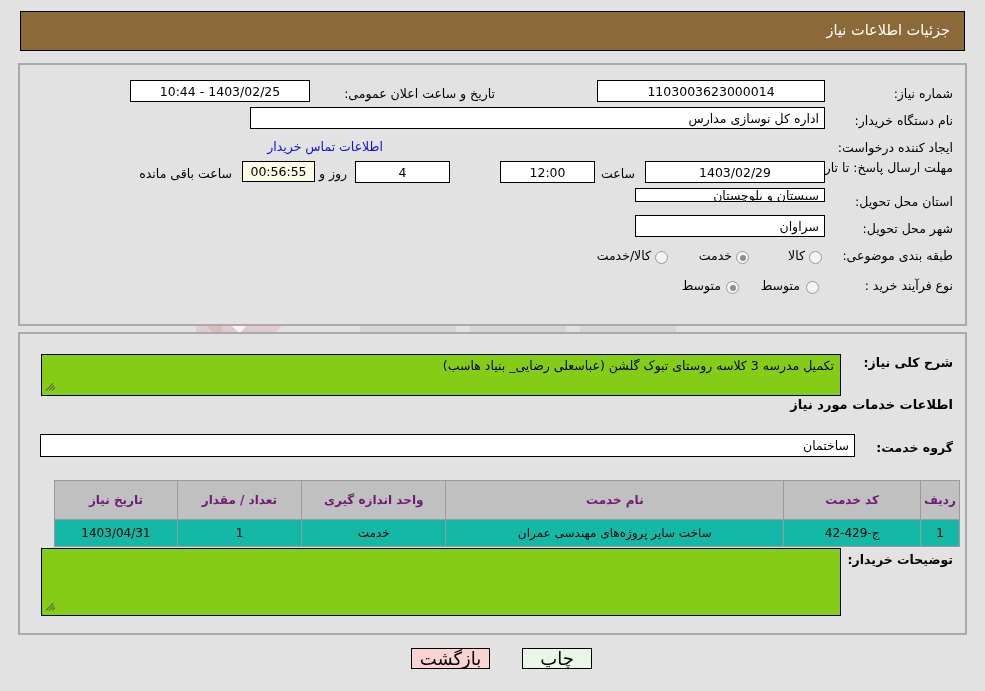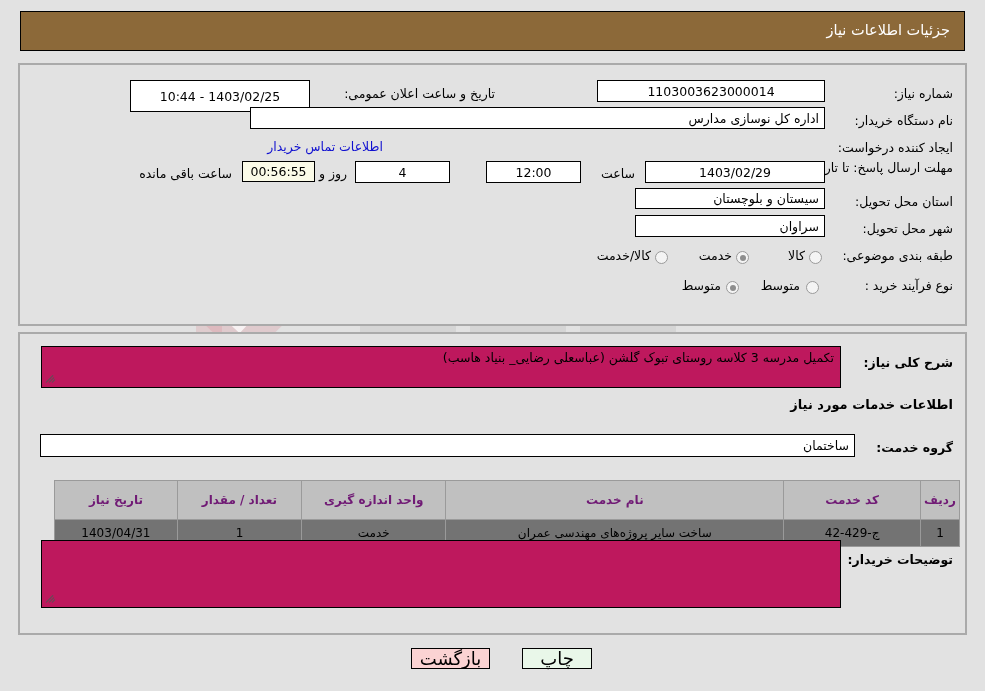--- a/index.html
+++ b/index.html
@@ -117,24 +117,25 @@
     z-index:12;
   }
   .radio.on::after{
     content:"";position:absolute;left:2.5px;top:2.5px;
     width:6px;height:6px;border-radius:50%;background:#8e8e8e;
   }
   .rlabel{position:absolute;font-size:12.5px;white-space:nowrap;z-index:12;}
 
   
   .ta{
-    position:absolute;border:1px solid #000;background:#be185d;
+    position:absolute;border:1px solid #000;background:#84cc16;
     box-sizing:border-box;font-size:12.5px;
     padding:3px 6px 0 6px;overflow:hidden;
     z-index:12;
+    margin-top:8px;
   }
   .ta .grip{
     position:absolute;left:3px;bottom:2px;width:12px;height:12px;
     z-index:13;
   }
   .ta .grip span{
     position:absolute;background:#555;height:1px;transform-origin:left center;
   }
   .ta .grip .g1{left:1px;top:9px;width:10px;transform:rotate(-45deg);}
   .ta .grip .g2{left:4px;top:9px;width:7px;transform:rotate(-45deg);}
@@ -159,21 +160,21 @@
     background:#c0c0c0;
     border:1px solid #9a9a9a;
     font-weight:bold;
     padding:12px 3px;
     text-align:center;
     white-space:nowrap;
     color:#701a75;
     font-size:12px;
   }
   #svc-table td{
-    background:#737373;
+    background:#14b8a6;
     border:1px solid #9a9a9a;
     padding:6px 3px;
     text-align:center;
     white-space:nowrap;
     color:#000;
     font-size:12px;
   }
   .col-radif{width:32px;}
   .col-code{width:135px;}
   .col-name{width:340px;}
@@ -210,41 +211,41 @@
 <div class="titlebar">
   <div class="t">جزئیات اطلاعات نیاز</div>
 </div>
 
 <div class="panel" id="panel-top">
 
   <div class="lbl" style="right:12px;top:21px;">شماره نیاز:</div>
   <div class="fld center" style="right:140px;top:15px;width:228px;height:22px;">1103003623000014</div>
 
   <div class="lbl" style="right:470px;top:21px;">تاریخ و ساعت اعلان عمومی:</div>
-  <div class="fld center" style="right:655px;top:15px;width:180px;height:32px;">1403/02/25 - 10:44</div>
+  <div class="fld center" style="right:655px;top:15px;width:180px;height:22px;">1403/02/25 - 10:44</div>
 
   <div class="lbl" style="right:12px;top:48px;">نام دستگاه خریدار:</div>
   <div class="fld right" style="right:140px;top:42px;width:575px;height:22px;">اداره کل نوسازی مدارس</div>
 
   <div class="lbl" style="right:12px;top:75px;">ایجاد کننده درخواست:</div>
   <div class="link" style="right:582px;top:74px;">اطلاعات تماس خریدار</div>
 
   <div class="lbl" style="right:12px;top:95px;line-height:16px;">
     <span>مهلت ارسال پاسخ: تا تاریخ:</span>
   </div>
   <div class="fld center" style="right:140px;top:96px;width:180px;height:22px;">1403/02/29</div>
   <div class="plain" style="right:330px;top:101px;">ساعت</div>
-  <div class="fld center" style="right:384px;top:96px;width:95px;height:22px;">12:00</div>
+  <div class="fld center" style="right:370px;top:96px;width:95px;height:22px;">12:00</div>
   <div class="fld center" style="right:515px;top:96px;width:95px;height:22px;">4</div>
   <div class="plain" style="right:618px;top:101px;">روز و</div>
   <div class="fld cream center" style="right:650px;top:96px;width:73px;height:21px;">00:56:55</div>
   <div class="plain" style="right:733px;top:101px;">ساعت باقی مانده</div>
 
   <div class="lbl" style="right:12px;top:129px;">استان محل تحویل:</div>
-  <div class="fld right" style="right:140px;top:123px;width:190px;height:21px;">سیستان و بلوچستان</div>
+  <div class="fld right" style="right:140px;top:123px;width:190px;height:14px;">سیستان و بلوچستان</div>
 
   <div class="lbl" style="right:12px;top:156px;">شهر محل تحویل:</div>
   <div class="fld right" style="right:140px;top:150px;width:190px;height:22px;">سراوان</div>
 
   <div class="lbl" style="right:12px;top:183px;">طبقه بندی موضوعی:</div>
   <div class="radio" style="right:143px;top:186px;"></div>
   <div class="rlabel" style="right:160px;top:183px;">کالا</div>
   <div class="radio on" style="right:216px;top:186px;"></div>
   <div class="rlabel" style="right:233px;top:183px;">خدمت</div>
   <div class="radio" style="right:297px;top:186px;"></div>

